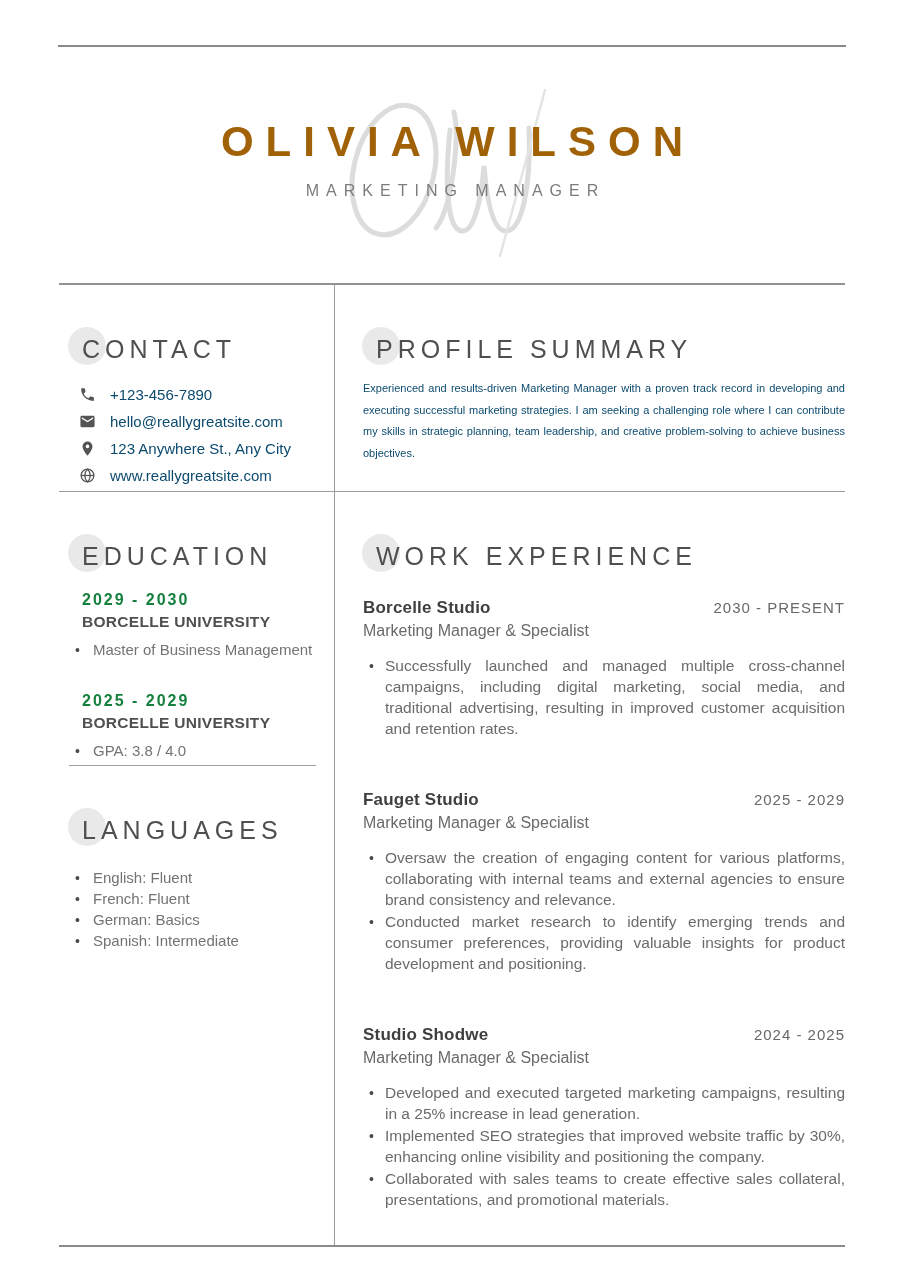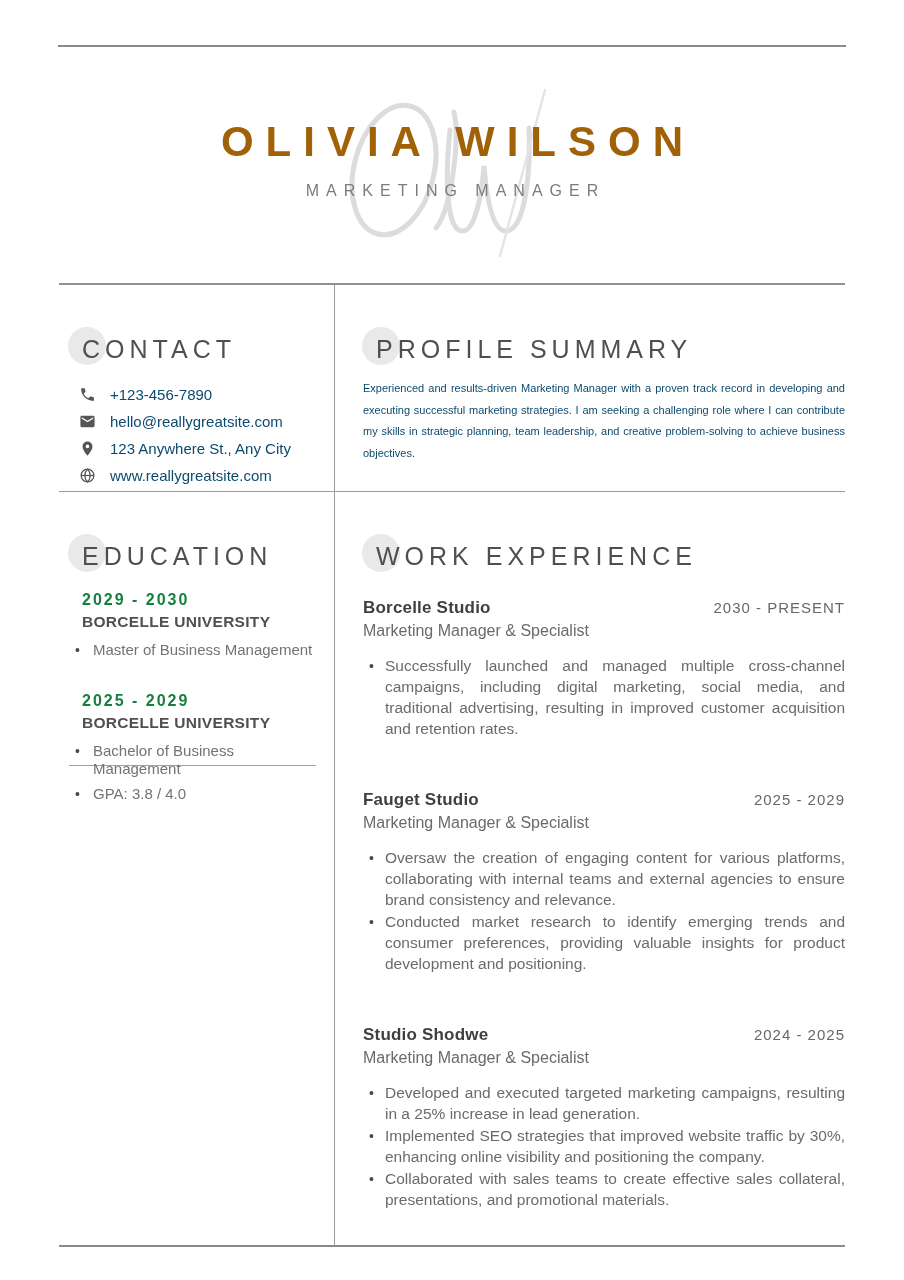--- a/index.html
+++ b/index.html
@@ -206,27 +206,38 @@
           <div class="edu-years">2029 - 2030</div>
           <div class="edu-school">BORCELLE UNIVERSITY</div>
           <ul class="bullets">
             <li>Master of Business Management</li>
           </ul>
         </div>
         <div class="edu-entry">
           <div class="edu-years">2025 - 2029</div>
           <div class="edu-school">BORCELLE UNIVERSITY</div>
           <ul class="bullets">
-            <li>Bachelor of Business Management</li>
             <li>GPA: 3.8 / 4.0</li>
           </ul>
         </div>
       </div>
 
 
+      <div class="sec-languages">
+        <h2 class="sec-h">
+          <span class="circ"></span>
+          <span class="sec-h-text">LANGUAGES</span>
+        </h2>
+        <ul class="bullets">
+          <li>English: Fluent</li>
+          <li>French: Fluent</li>
+          <li>German: Basics</li>
+          <li>Spanish: Intermediate</li>
+        </ul>
+      </div>
 
     </div>
 
     <div class="cell-right">
       <h2 class="sec-h">
         <span class="circ"></span>
         <span class="sec-h-text">WORK EXPERIENCE</span>
       </h2>
 
       <div class="work-list">

